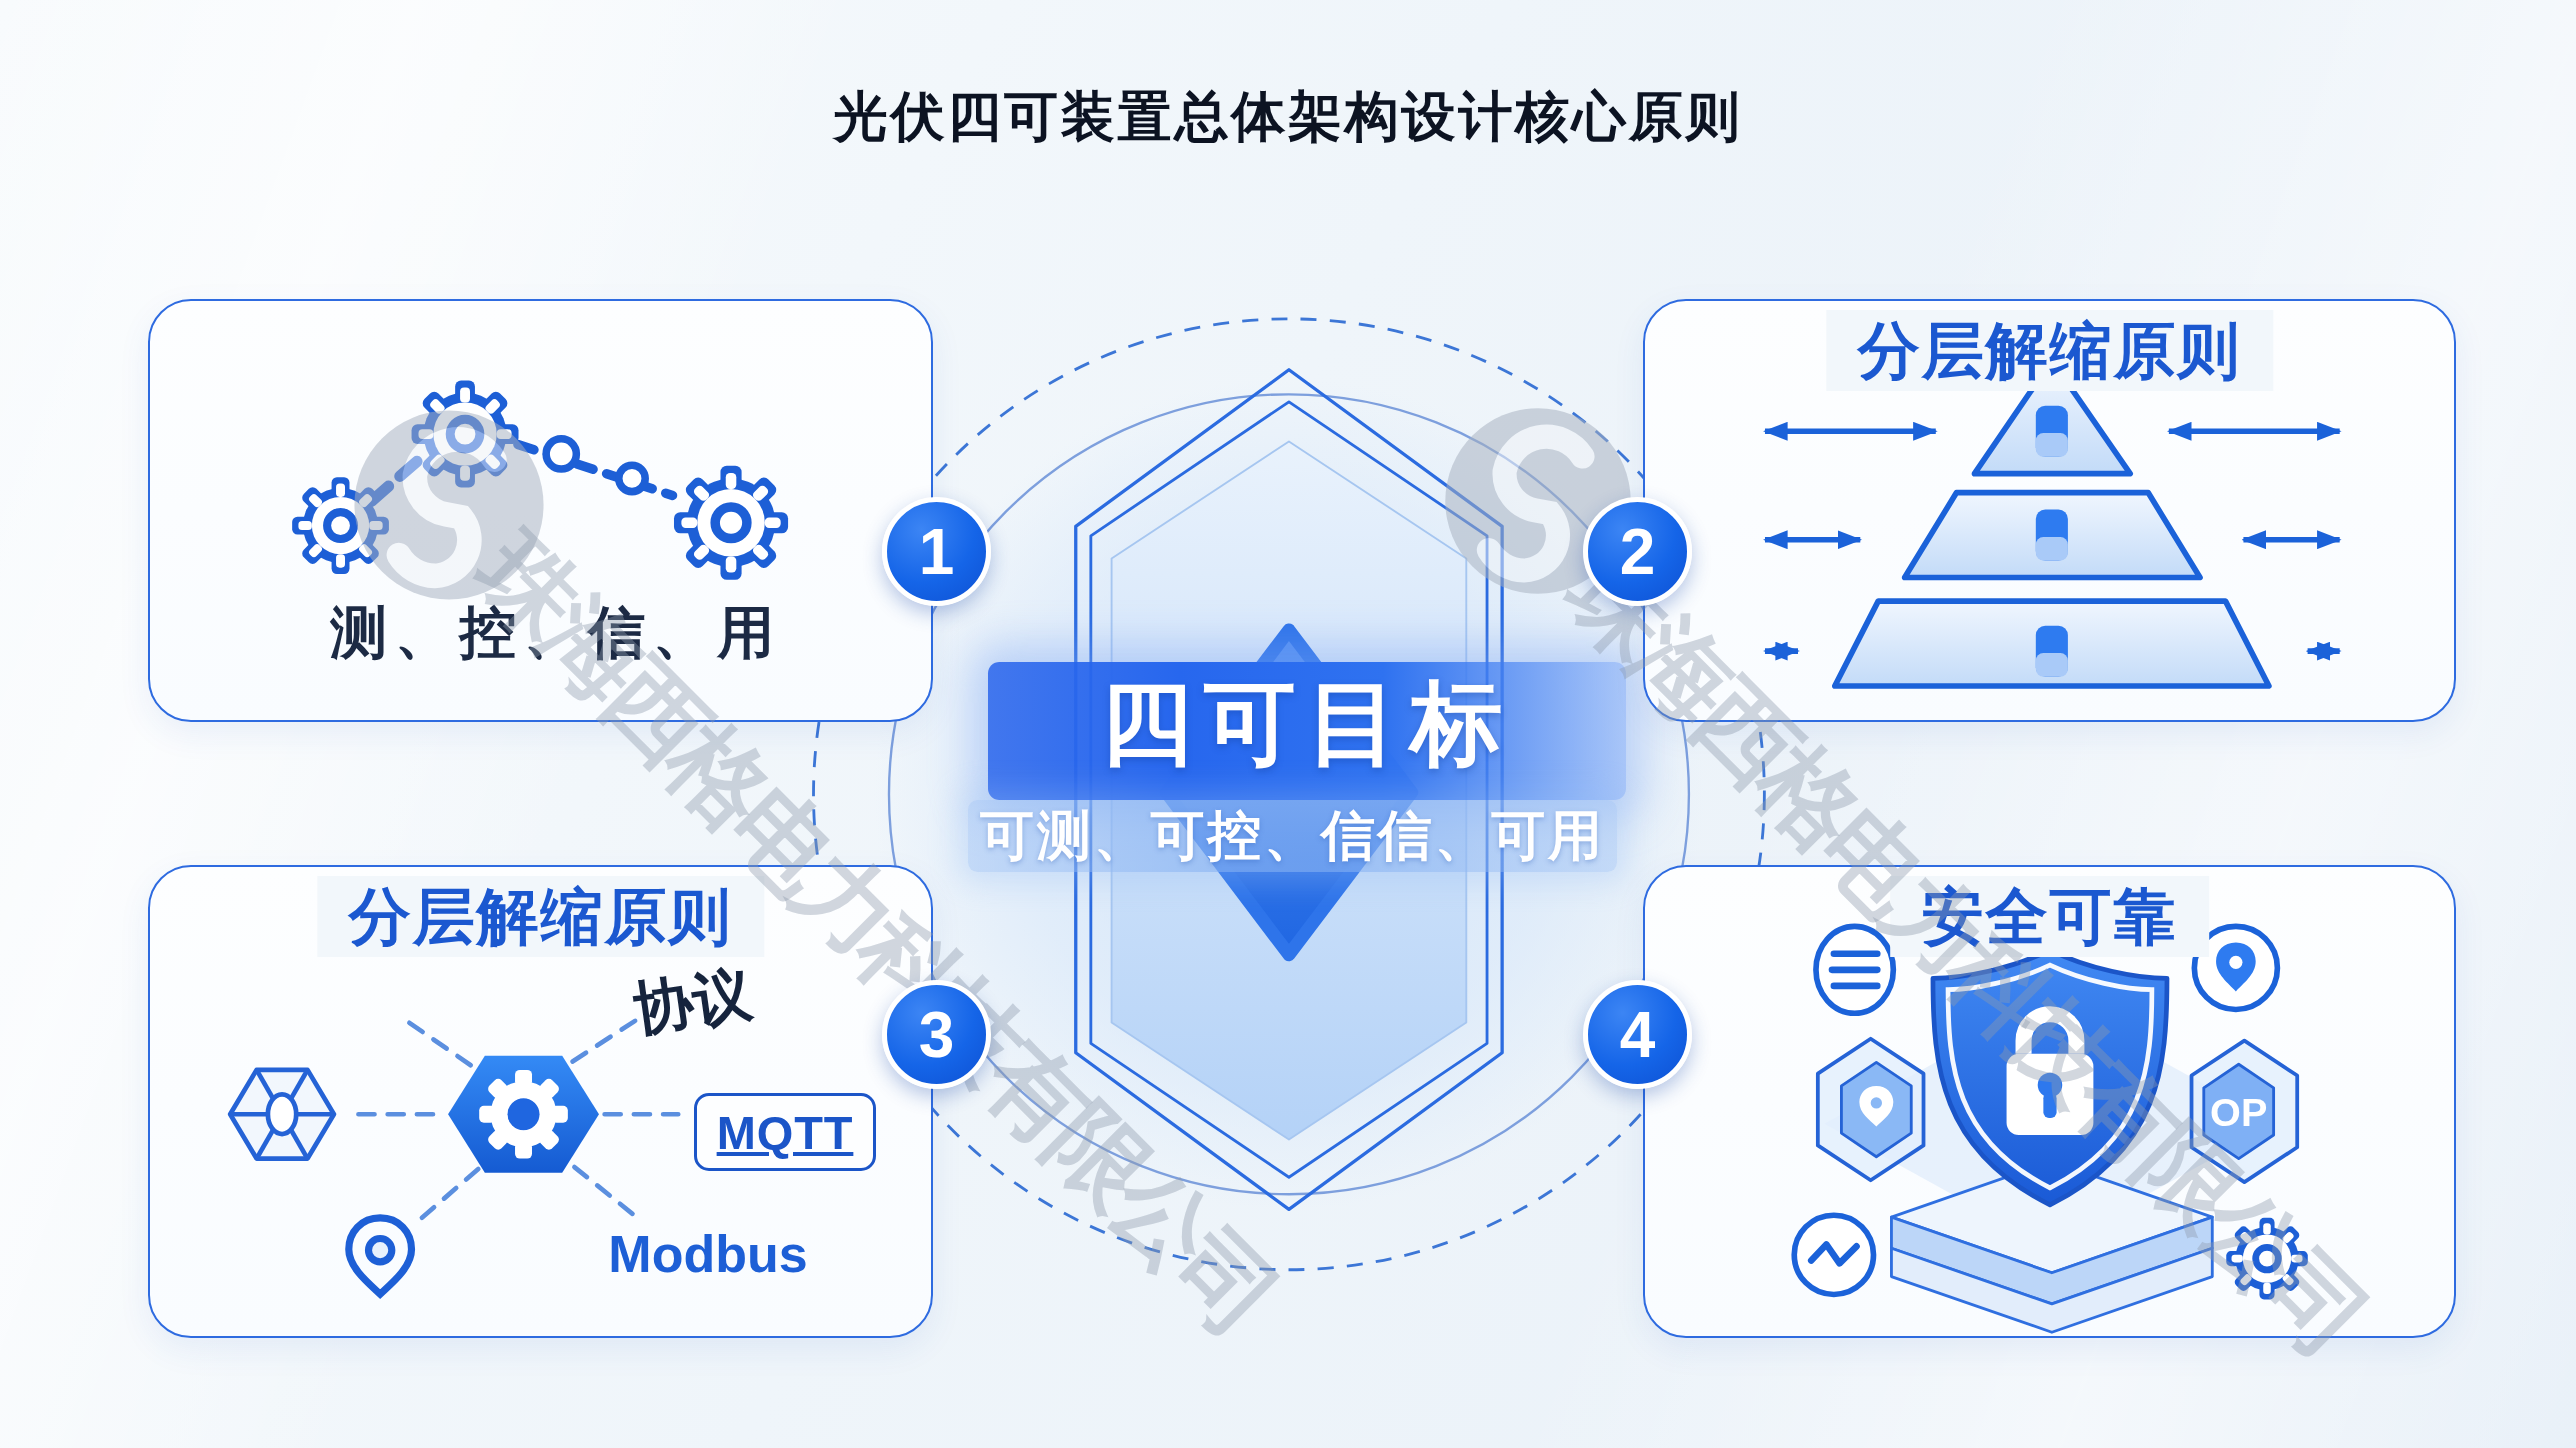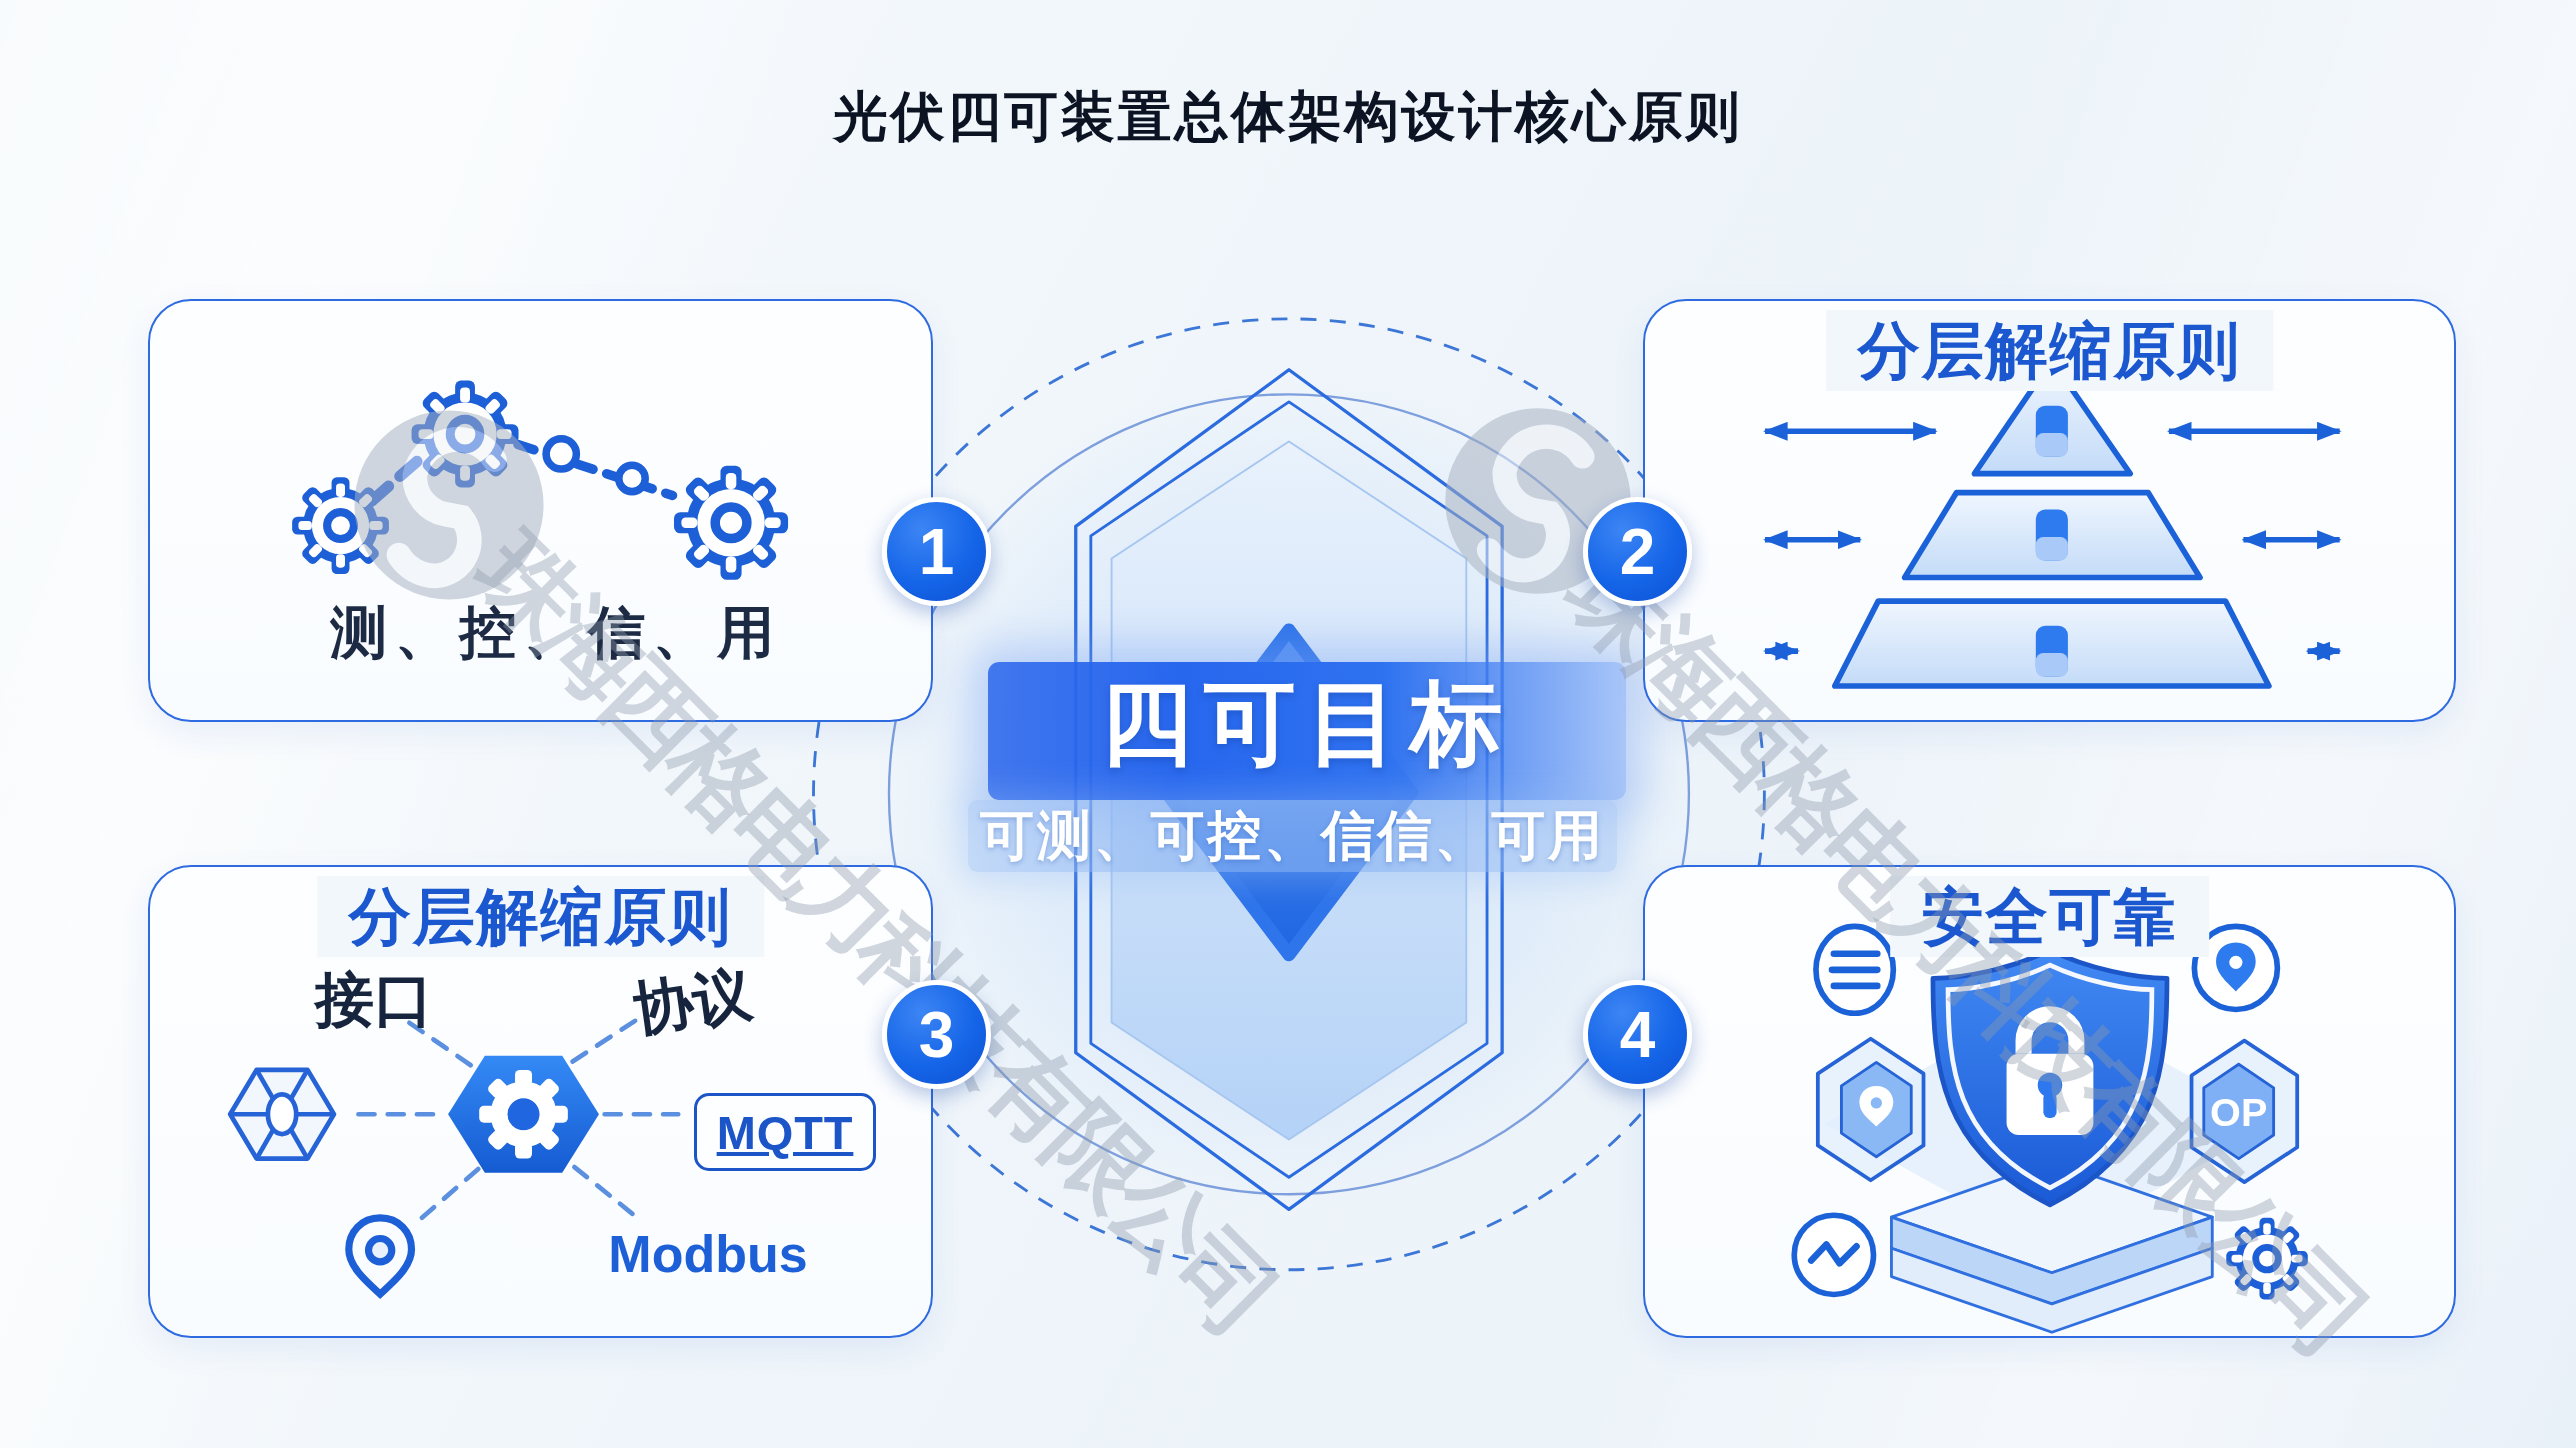--- a/index.html
+++ b/index.html
@@ -211,21 +211,20 @@
         <line x1="113" y1="215" x2="167" y2="309"></line>
         <line x1="167" y1="215" x2="113" y2="309"></line>
         <ellipse cx="140" cy="262" rx="15" ry="21" fill="#ffffff"></ellipse>
       </g>
       <g>
         <polygon points="316,262 355,200 437,200 476,262 437,324 355,324" fill="url(#hx3)" stroke-linejoin="round"></polygon>
         <use href="#gear-w" transform="translate(396,262)"></use>
       </g>
       <use href="#pin-o" transform="translate(244,408) scale(0.95)"></use>
     </svg>
-    <div class="lbl" style="left:125px;top:94px;width:198px;text-align:center;font-size:59px;">接口</div>
     <div class="lbl" style="left:444px;top:96px;width:198px;text-align:center;font-size:59px;transform:rotate(-8deg);">协议</div>
     <div class="mqtt-box" style="left:544px;top:226px;width:176px;height:72px;text-decoration:underline;">MQTT</div>
     <div class="lbl" style="left:440px;top:357px;width:236px;text-align:center;font-size:52px;color:#1d5fd6;">Modbus</div>
   </section>
 
   <section class="card" style="left:1643px;top:865px;width:809px;height:469px;">
     <h2 class="card-title">安全可靠</h2>
     <svg class="art" width="809" height="469" viewBox="0 0 857 497">
       <polygon points="429,140 668,272 429,404 190,272" fill="rgba(200,222,248,0.38)"></polygon>
       <g stroke="#2f6fe0" stroke-width="3" stroke-linejoin="round">

